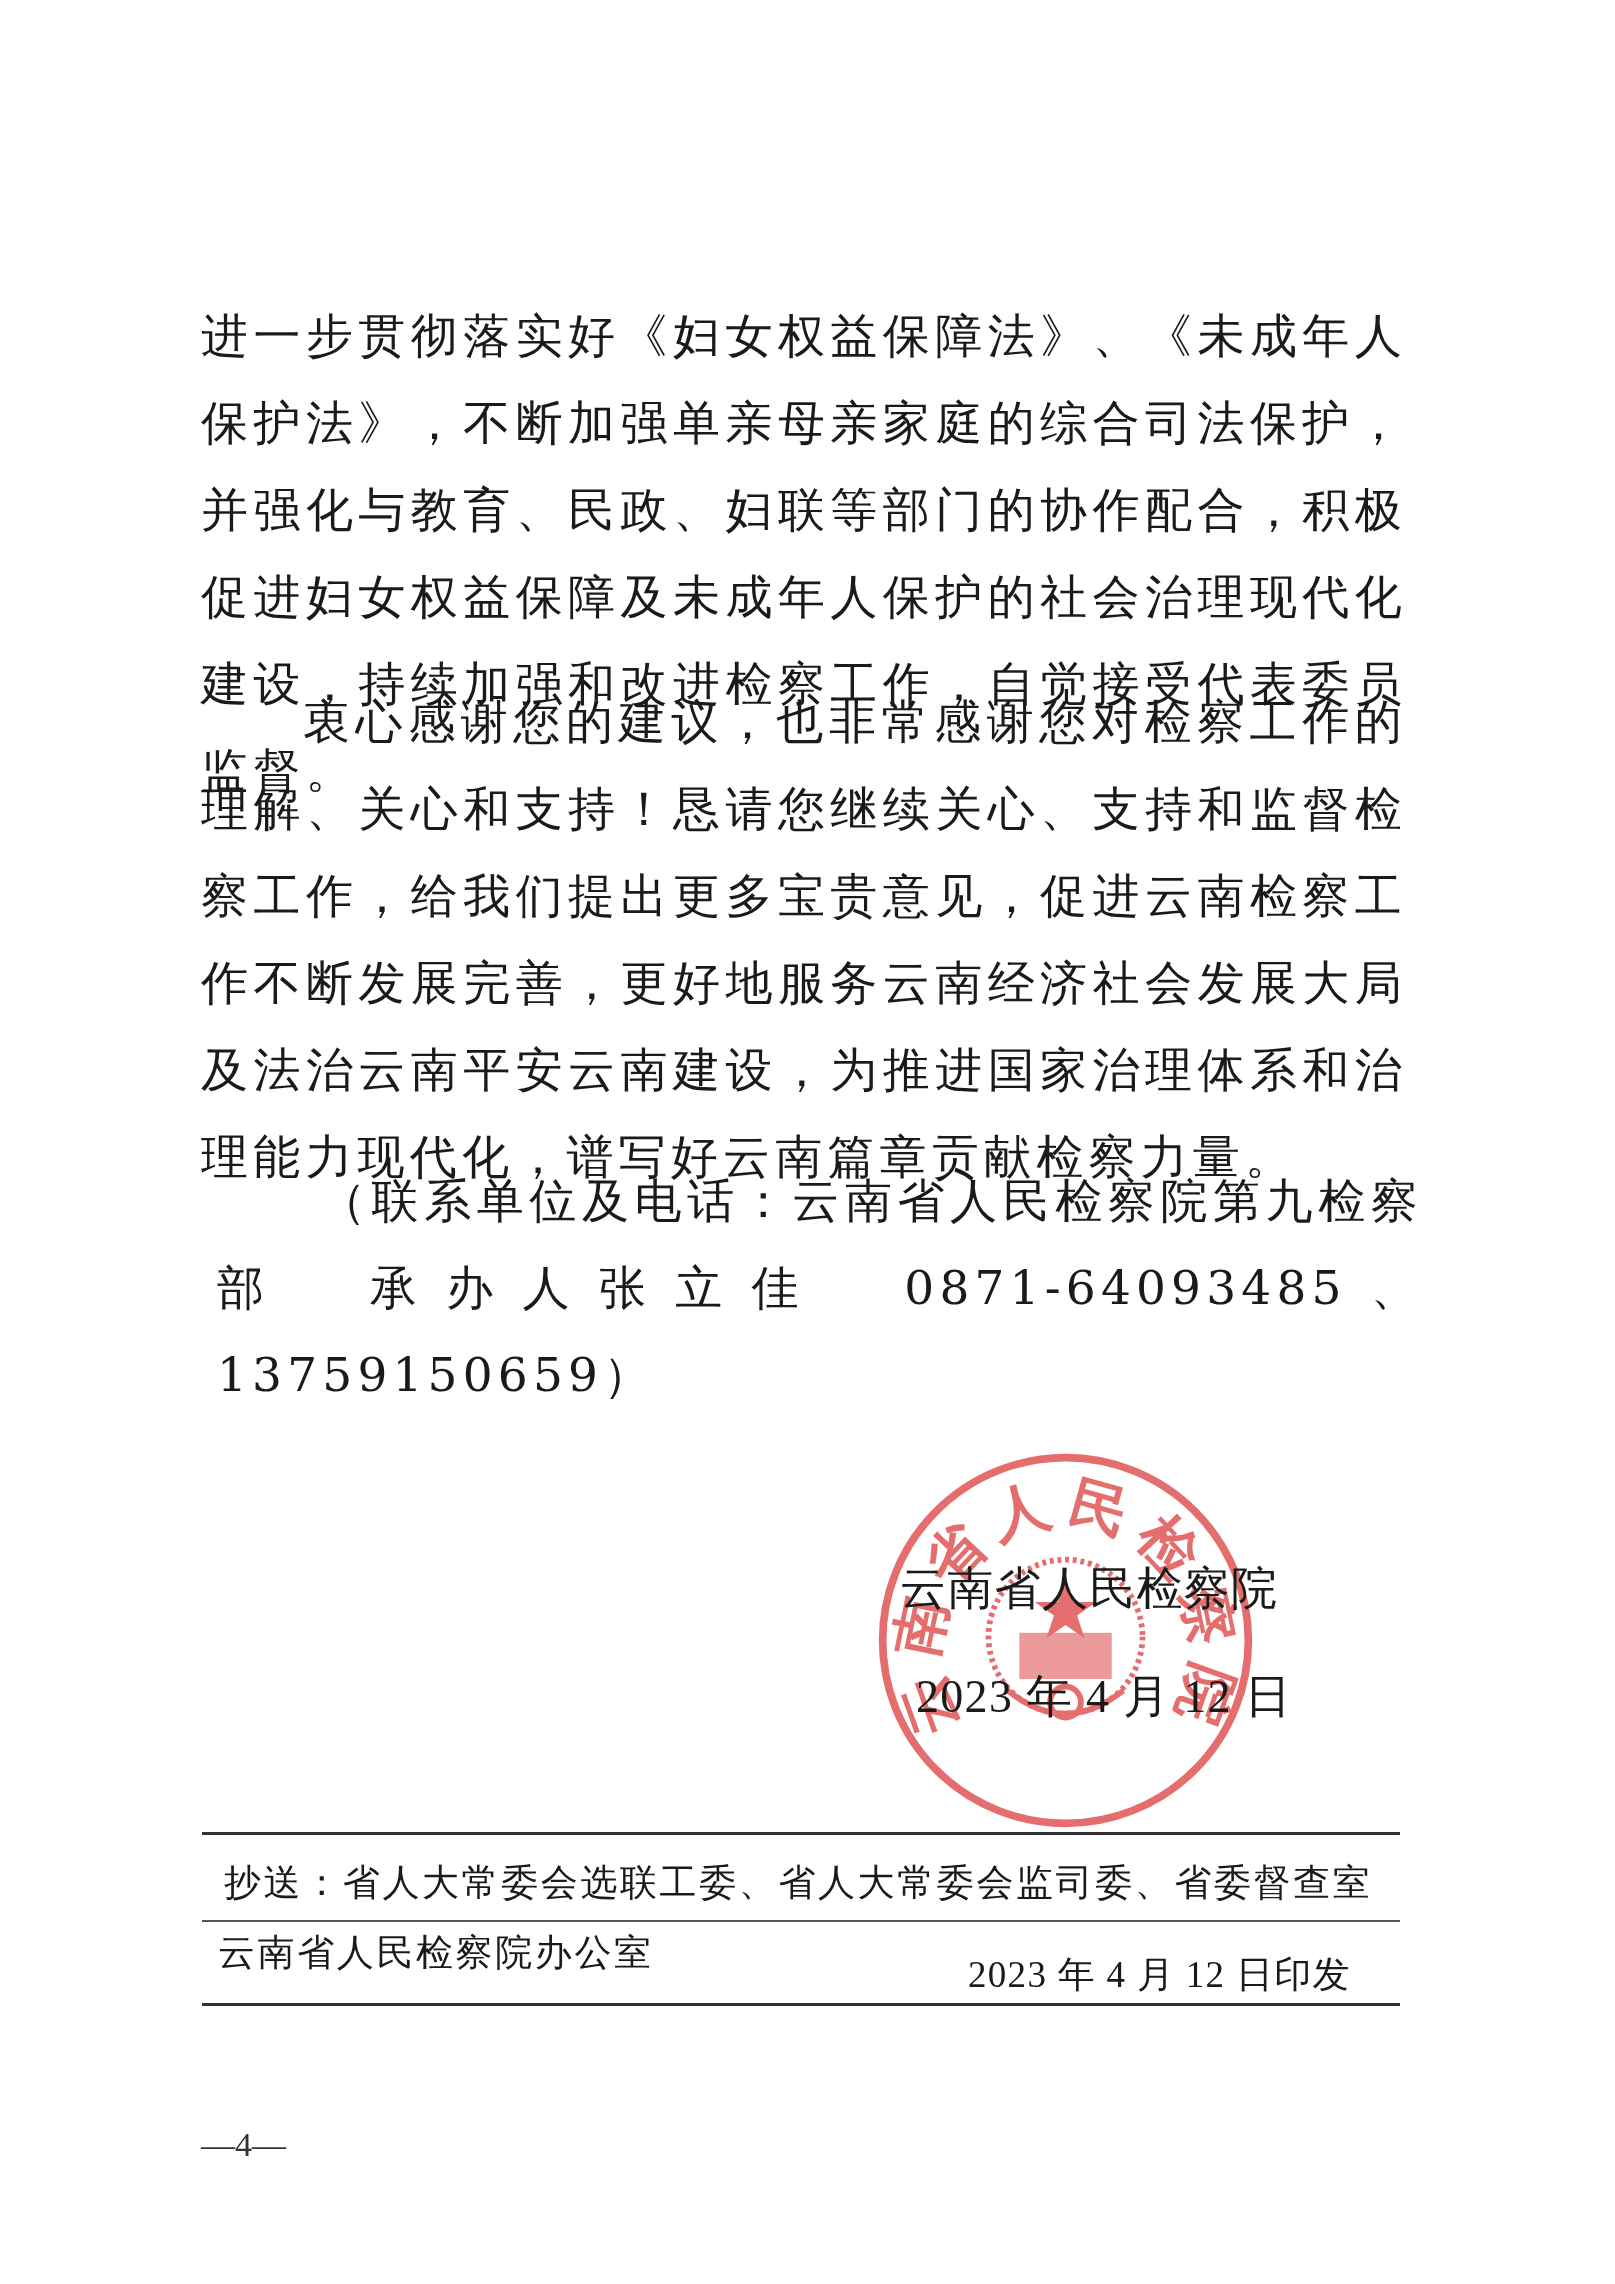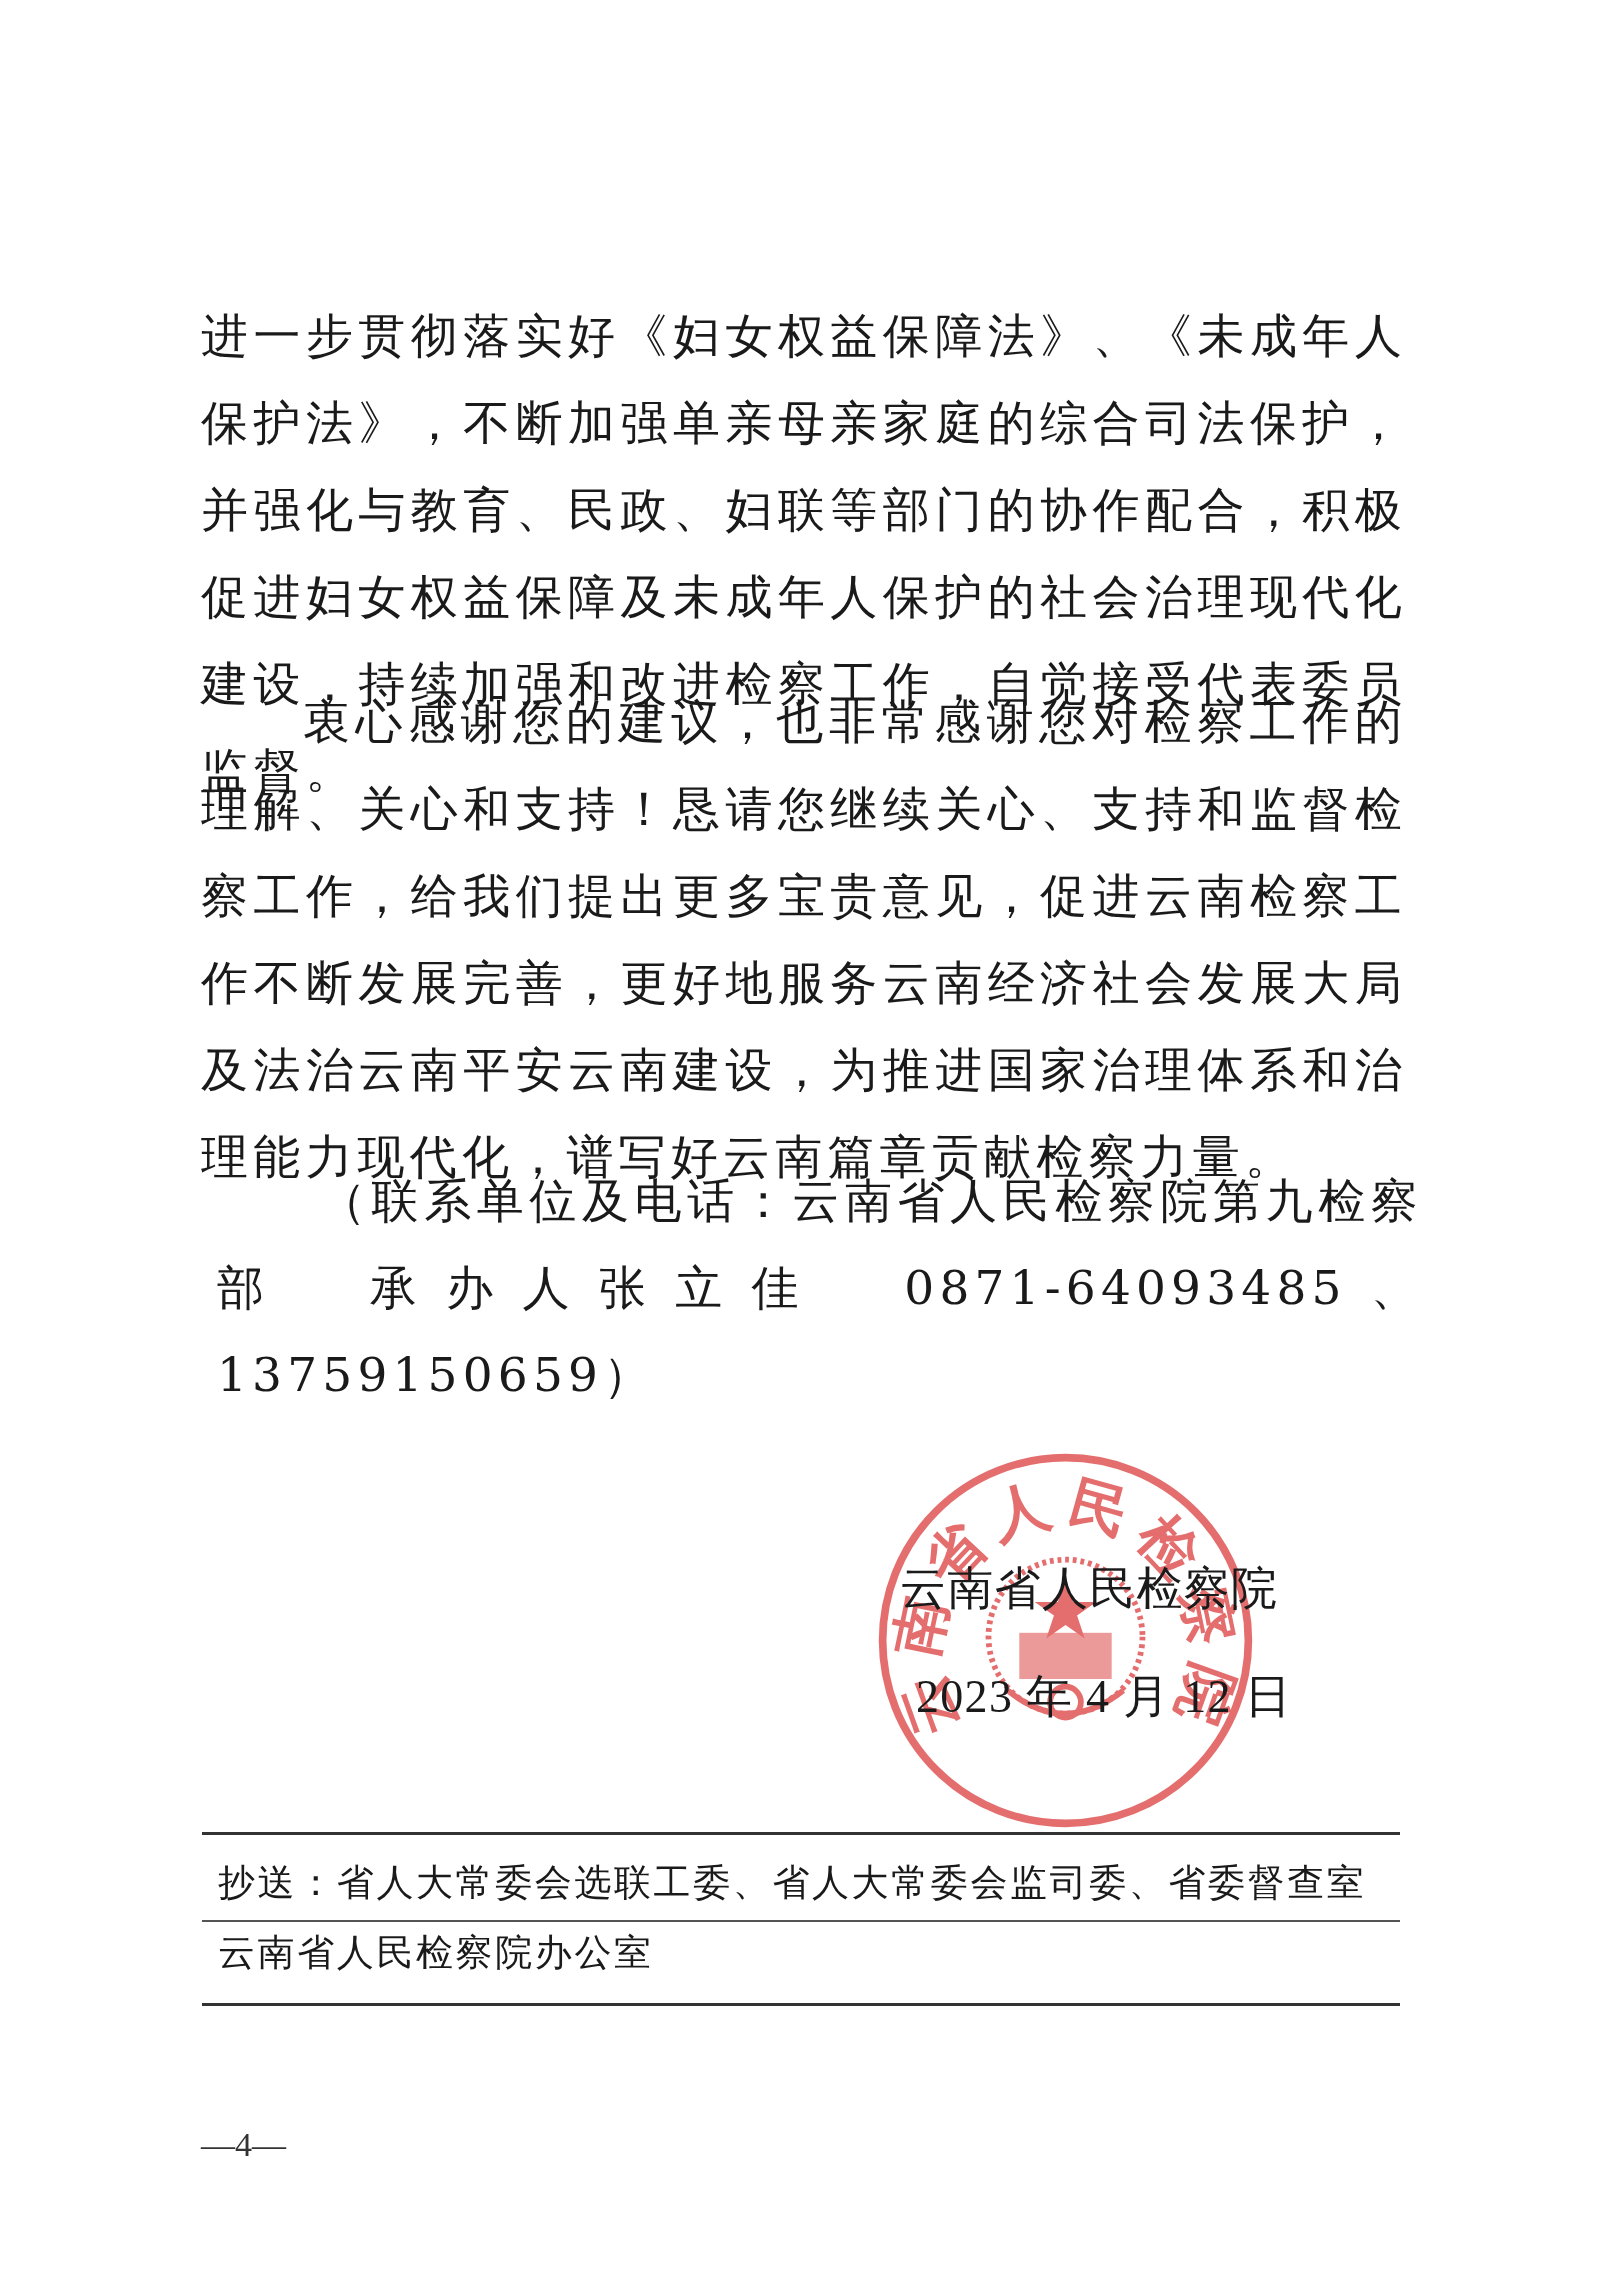--- a/index.html
+++ b/index.html
@@ -13,21 +13,21 @@
   .p3 { top:1141px; text-indent:102px; }
   .sig { position:absolute; left:900px; font-size:46px; letter-spacing:1.3px; z-index:3; }
   .sig-name { top:1558px; }
   .sig-date { top:1646px; left:916px; font-family:"Liberation Serif", serif;margin-top:20px; }
   .seal { position:absolute; left:873px; top:1448px; width:385px; height:385px; z-index:2;
           opacity:0.85; }
   .rule { position:absolute; left:202px; width:1198px; background:#333; }
   .rule-top { top:1832px; height:3.3px; }
   .rule-mid { top:1920px; height:2px; background:#555; }
   .rule-bot { top:2003px; height:3.3px; }
-  .cc { position:absolute; top:1858px; left:218px; font-size:37px; letter-spacing:2.6px; }
+  .cc { position:absolute; top:1858px; left:224px; font-size:37px; letter-spacing:2.6px; }
   .issuer { position:absolute; top:1928px; left:218px; font-size:37px; letter-spacing:2.6px; }
   .issue-date { position:absolute; top:1950px; left:968px; font-size:37px; letter-spacing:1.3px;
                 font-family:"Liberation Serif", serif; }
   .page-num { position:absolute; top:2126px; left:201px; font-size:34px;
               font-family:"Liberation Serif", serif; color:#333; }
 </style>
 </head>
 <body>
 
 <div class="page">
@@ -53,17 +53,18 @@
     </g>
   </svg>
 
   <div class="sig sig-name">云南省人民检察院</div>
   <div class="sig sig-date">2023 年 4 月 12 日</div>
 
   <div class="rule rule-top"></div>
   <div class="cc">抄送：省人大常委会选联工委、省人大常委会监司委、省委督查室</div>
   <div class="rule rule-mid"></div>
   <div class="issuer">云南省人民检察院办公室</div>
+  <div class="issue-date">2023 年 4 月 12 日印发</div>
   <div class="rule rule-bot"></div>
 
   <div class="page-num">—4—</div>
 </div>
 
 
 </body></html>

